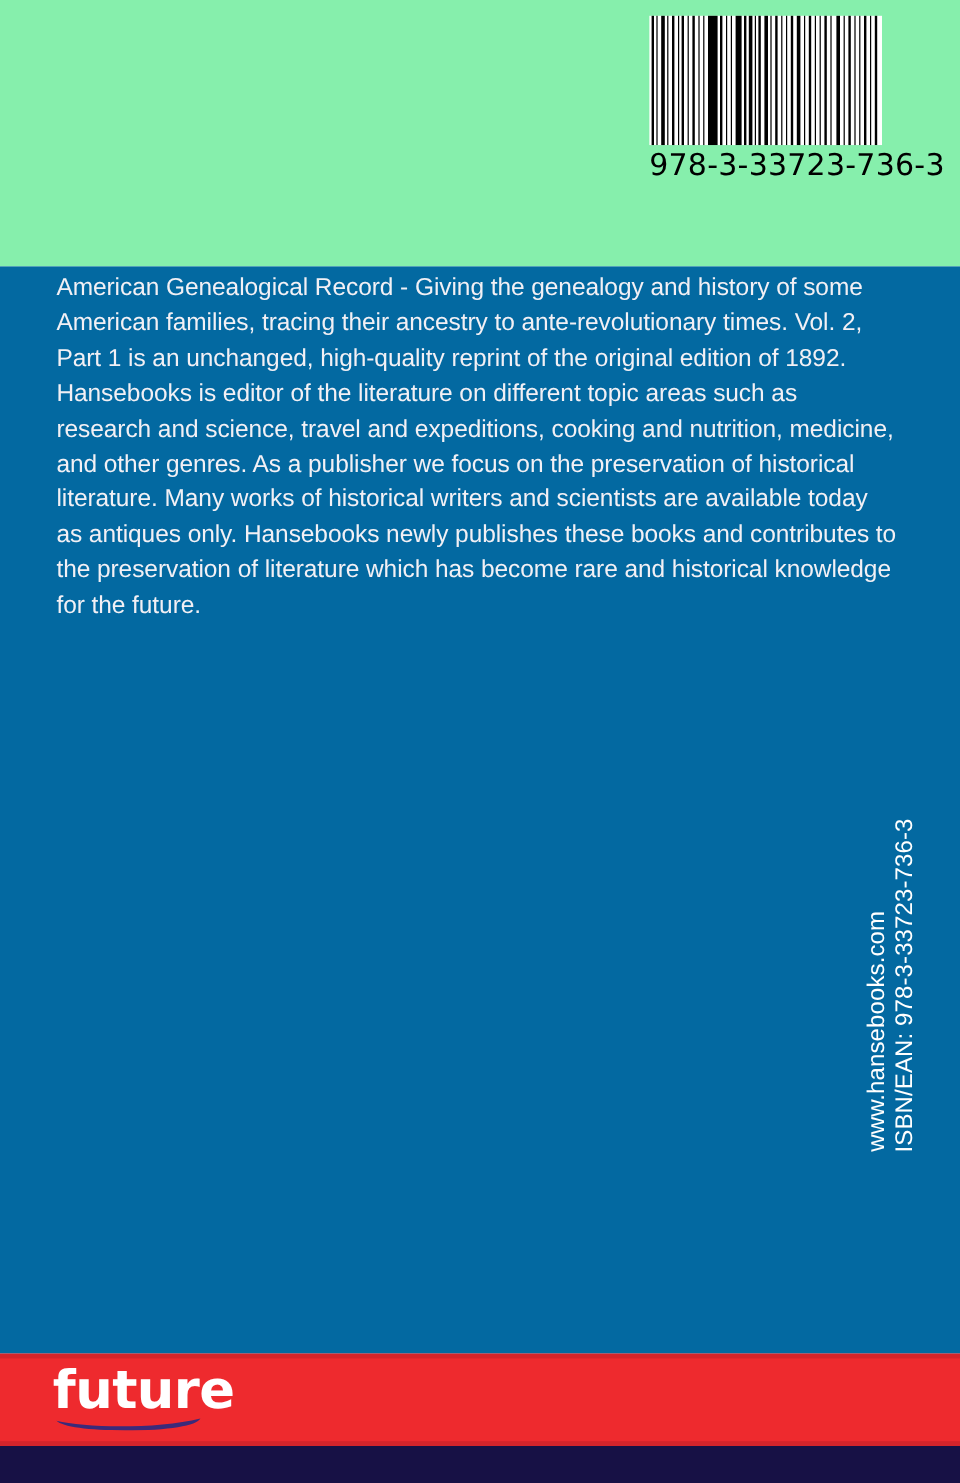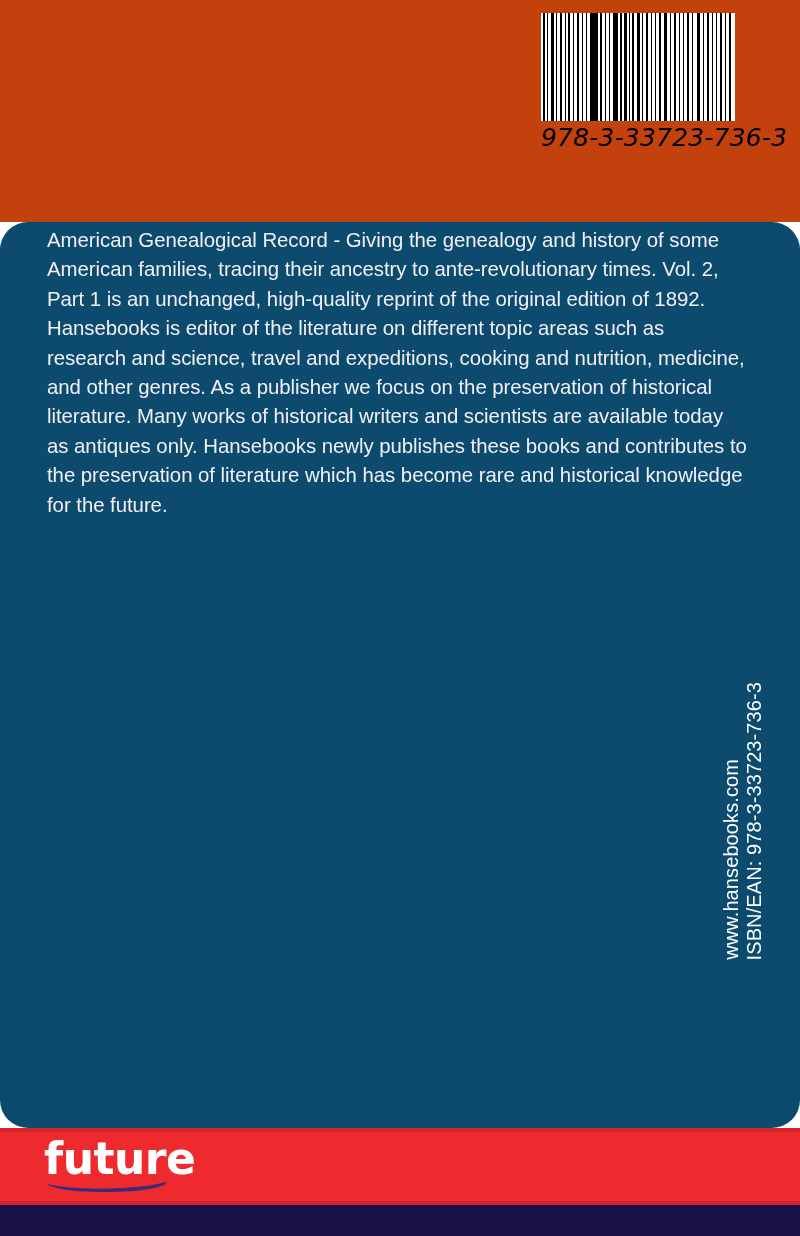--- a/index.html
+++ b/index.html
@@ -19,22 +19,21 @@
     overflow: hidden;
   }
 
   
   .barcode-zone {
     position: absolute;
     left: 0;
     top: 0;
     width: 800px;
     height: 222px;
-    background: #c2410c;
-    font-style: italic;
+    background: #86efac;
   }
   .barcode-block {
     position: absolute;
     left: 541px;
     top: 13px;
     width: 194px;
     text-align: center;
   }
   .barcode-bars {
     display: block;
@@ -53,22 +52,21 @@
     white-space: nowrap;
   }
 
   
   .navy-panel {
     position: absolute;
     left: 0;
     top: 222px;
     width: 800px;
     height: 906px;
-    background: #0c4a6e;
-    border-radius: 28px;
+    background: #0369a1;
   }
 
   .blurb {
     position: absolute;
     left: 47px;
     top: 4px;
     width: 700px;
     color: #f2f0f5;
     font-family: "Liberation Sans", sans-serif;
     font-size: 20.4px;

